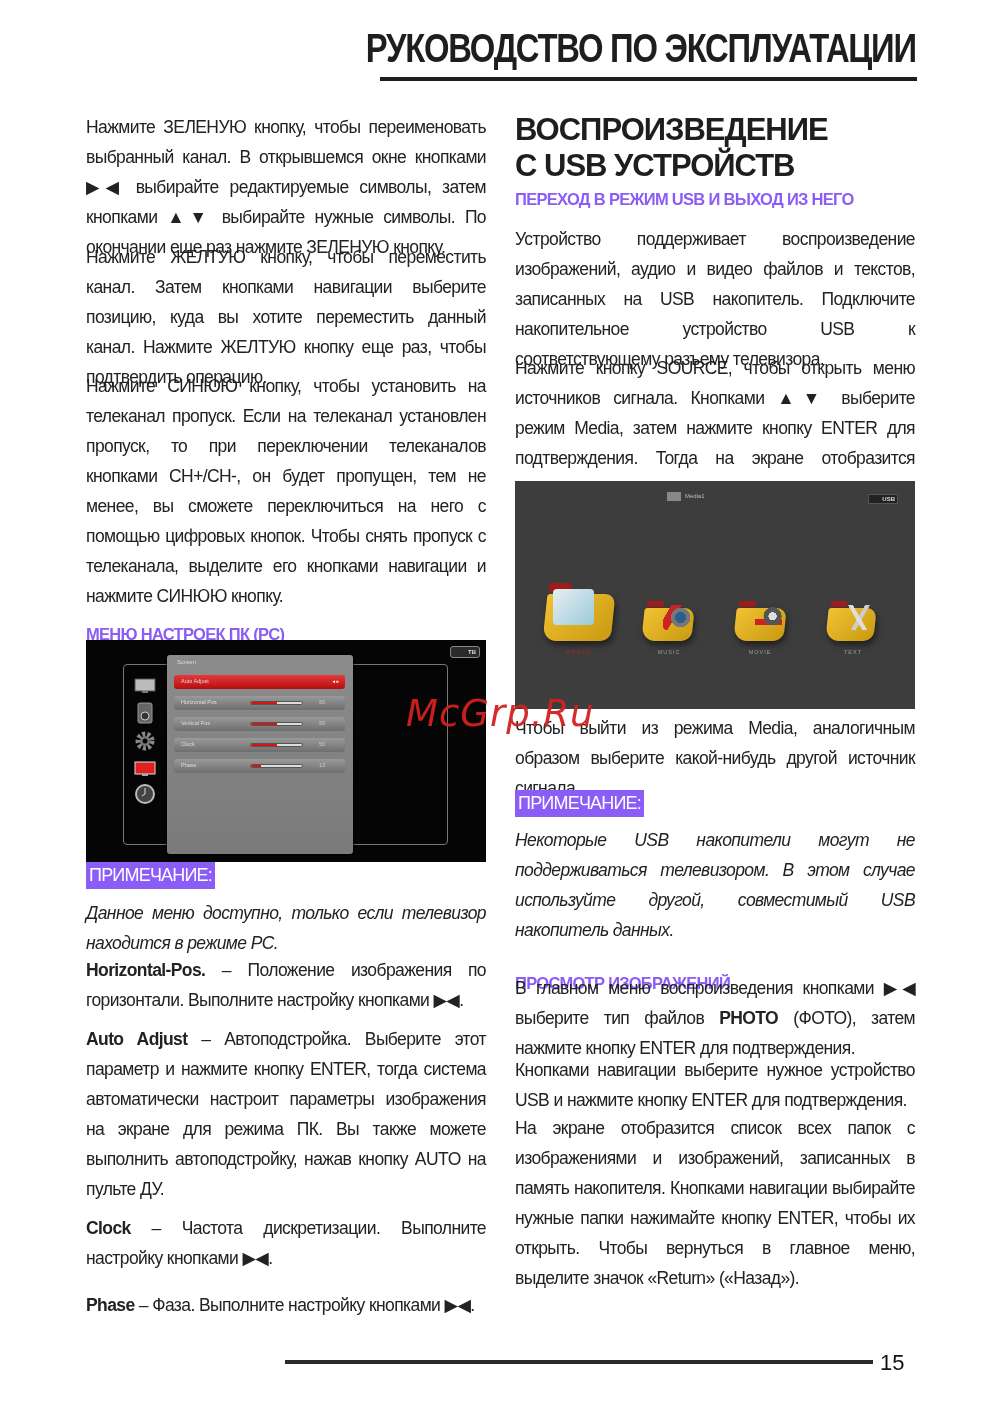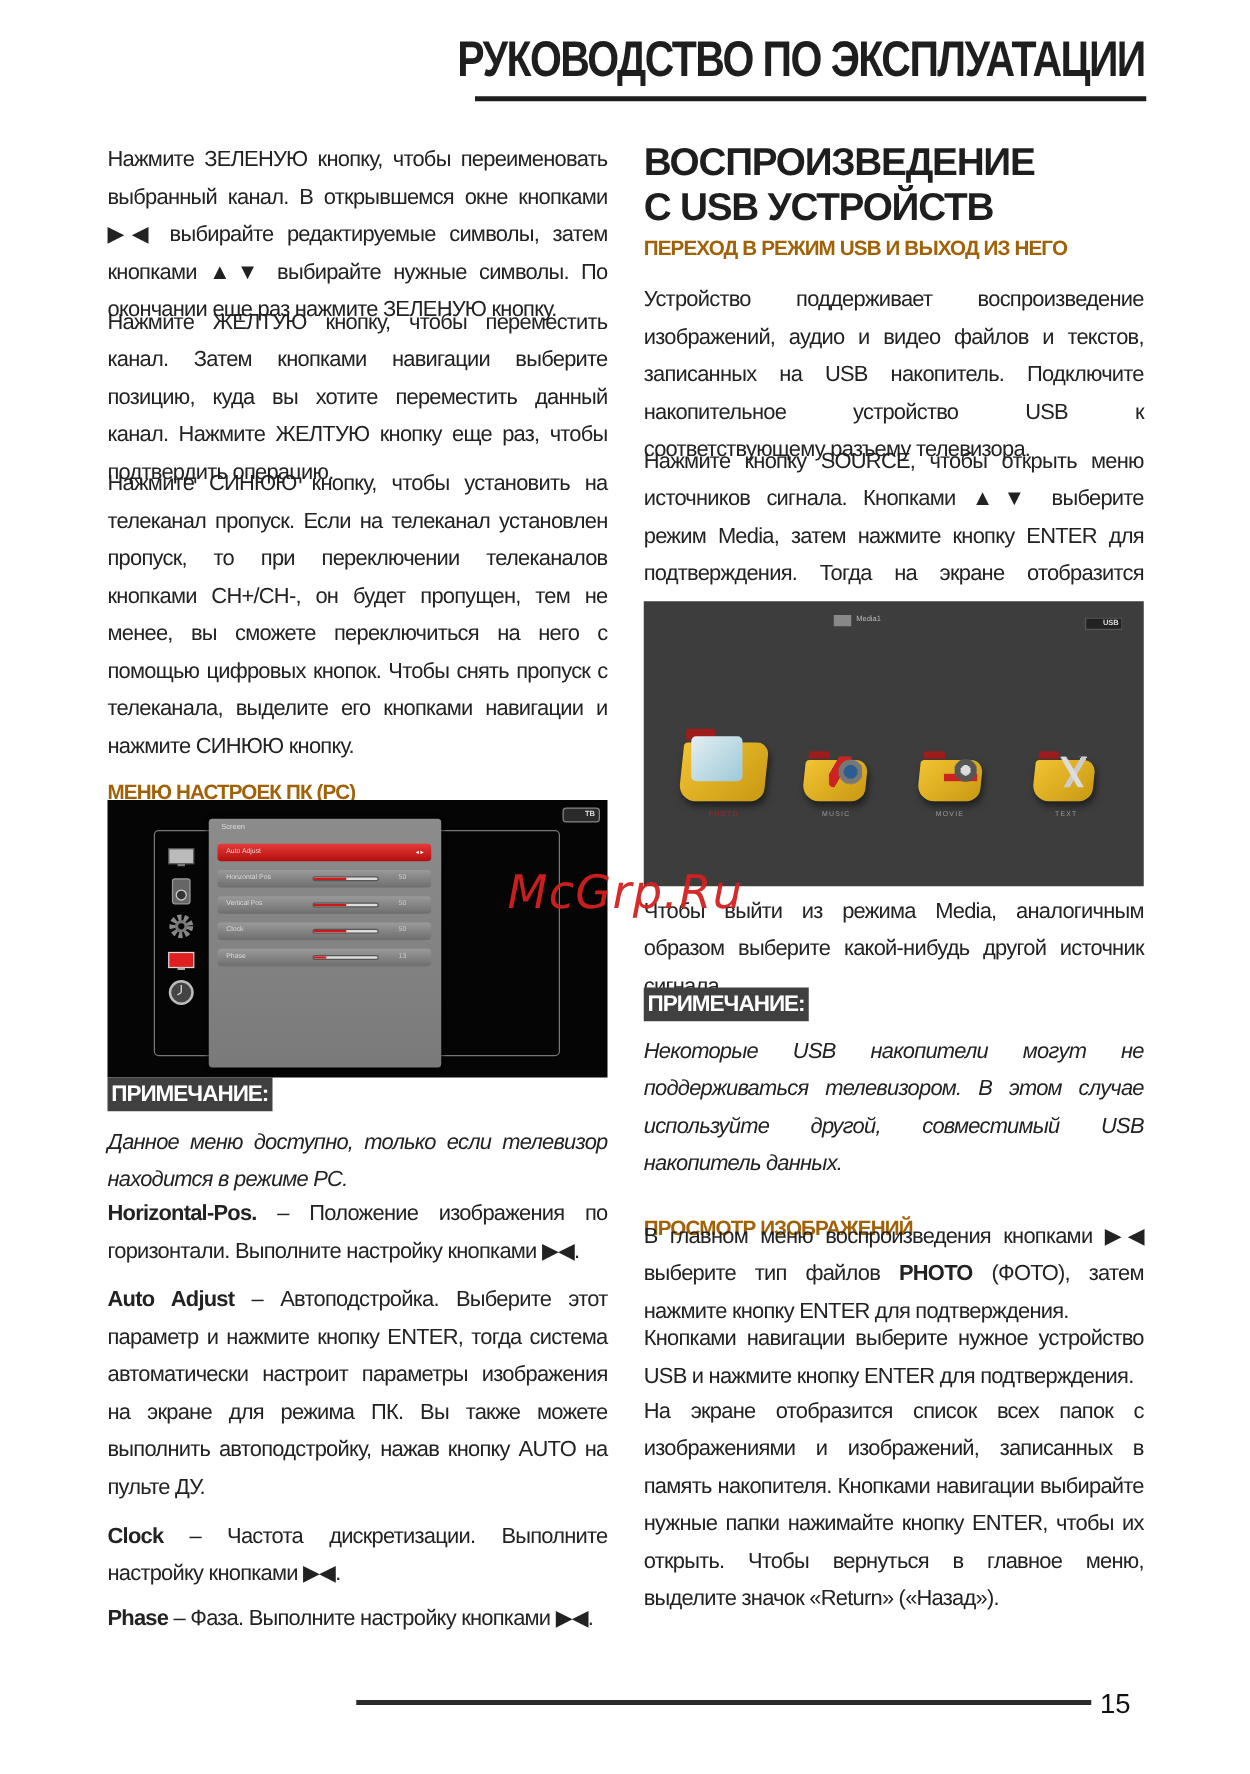--- a/index.html
+++ b/index.html
@@ -21,25 +21,25 @@
   .p {
     font-family: "Liberation Sans", sans-serif; font-size: 17.5px; line-height: 30px;
     color: #222; text-align: justify; transform-origin: left top;
     letter-spacing: -0.6px;
   }
   .pblock { position: absolute; left: 0; width: 400px; }
   .i { font-style: italic; }
   .b { font-weight: bold; }
 
   .h-big { font-weight: bold; font-size: 31px; line-height: 36px; color: #1e1e1e; letter-spacing: -1px; }
-  .h-sub { font-weight: bold; font-size: 16.5px; color: #a16207; letter-spacing: -0.7px; }
+  .h-sub { font-weight: bold; font-size: 16.5px; color: #8b5cf6; letter-spacing: -0.7px; }
 
   .note-badge {
-    position: absolute; display: inline-block; background: #404040; color: #fff;
-    font-weight: bold; font-size: 18px; padding: 1px 3px; letter-spacing: -0.8px; height: 27px; line-height: 25px;
+    position: absolute; display: inline-block; background: #8b5cf6; color: #fff;
+    font-weight: normal; font-size: 18px; padding: 1px 3px; letter-spacing: -0.8px; height: 27px; line-height: 25px;
   }
 
   
   .pc-shot { position: absolute; left: 86px; top: 640px; width: 400px; height: 222px; background: #050505; overflow: hidden; }
   .pc-frame { position: absolute; left: 37px; top: 24px; width: 325px; height: 181px; border: 1px solid #777; border-radius: 4px; }
   .pc-panel { position: absolute; left: 81px; top: 15px; width: 186px; height: 199px; background: linear-gradient(#8c8c8c, #7a7a7a); border-radius: 3px; box-shadow: 0 0 4px #000; }
   .pc-panel-title { position: absolute; left: 10px; top: 4px; font-size: 6px; color: #ddd; }
   .pc-row { position: absolute; left: 7px; width: 171px; height: 14px; border-radius: 3px; background: linear-gradient(#9a9a9a, #6e6e6e); }
   .pc-row.active { background: linear-gradient(#e63a3a, #b50d0d); }
   .pc-row-label { position: absolute; left: 7px; top: 3px; font-size: 5.5px; color: #ddd; }
@@ -156,21 +156,21 @@
   </div>
   <div class="pc-tb">TB</div>
 </div>
 
 <div class="note-badge" style="left:86px; top:862px;">ПРИМЕЧАНИЕ:</div>
 <div class="p i" style="position:absolute; left:86px; top:898px; width:400px;">Данное меню доступно, только если телевизор находится в режиме PC.</div>
 
 <div style="position:absolute; left:86px; top:955px; width:400px;">
   <div class="p" style="margin-bottom:9px;"><span class="b">Horizontal-Pos.</span><span> – Положение изображения по горизонтали. Выполните настройку кнопками ▶◀.</span></div>
   <div class="p" style="margin-bottom:9px;"><span class="b">Auto Adjust</span><span> – Автоподстройка. Выберите этот параметр и нажмите кнопку ENTER, тогда система автоматически настроит параметры изображения на экране для режима ПК. Вы также можете выполнить автоподстройку, нажав кнопку AUTO на пульте ДУ.</span></div>
-  <div class="p" style="margin-bottom:6px;"><span class="b">Clock</span><span> – Частота дискретизации. Выполните настройку кнопками ▶◀.</span></div>
+  <div class="p" style="margin-bottom:17px;"><span class="b">Clock</span><span> – Частота дискретизации. Выполните настройку кнопками ▶◀.</span></div>
   <div class="p"><span class="b">Phase</span><span> – Фаза. Выполните настройку кнопками ▶◀.</span></div>
 </div>
 
 <div class="col col-right">
   <div class="h-big">ВОСПРОИЗВЕДЕНИЕ</div>
   <div class="h-big">С USB УСТРОЙСТВ</div>
   <div class="h-sub" style="position:absolute; top:78px;">ПЕРЕХОД В РЕЖИМ USB И ВЫХОД ИЗ НЕГО</div>
   <div class="pblock p" style="top:112px;">Устройство поддерживает воспроизведение изображений, аудио и видео файлов и текстов, записанных на USB накопитель. Подключите накопительное устройство USB к соответствующему разъему телевизора.</div>
   <div class="pblock p" style="top:241px;">Нажмите кнопку SOURCE, чтобы открыть меню источников сигнала. Кнопками ▲▼ выберите режим Media, затем нажмите кнопку ENTER для подтверждения. Тогда на экране отобразится главное меню режима воспроизведения Media.</div>
 </div>

